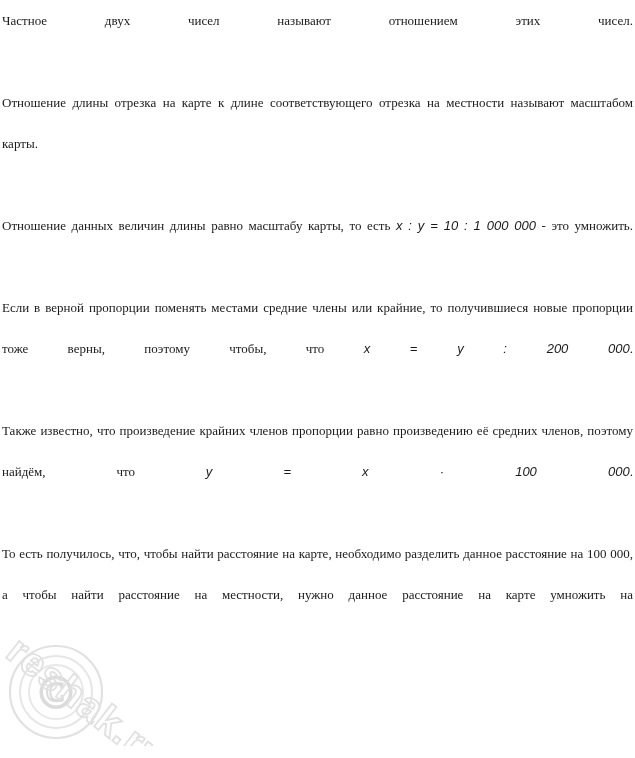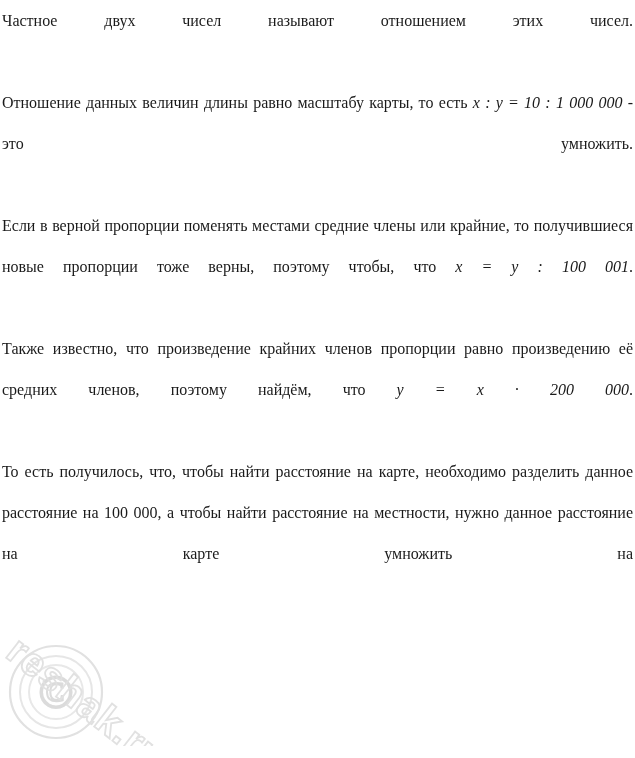--- a/index.html
+++ b/index.html
@@ -41,21 +41,21 @@
     position: relative;
     z-index: 1;
     padding: 0 2px 0 2px;
   }
 
   p.para {
     margin: 0;
     padding: 0;
     text-align: justify;
     text-justify: inter-word;
-    font-size: 16px;
+    font-size: 13px;
     line-height: 41px;
     letter-spacing: 0px;
     word-spacing: 0px;
     color: #1a1a1a;
   }
 
   
   p.para::after {
     content: "";
     display: inline-block;
@@ -64,21 +64,21 @@
 
   .mathvar {
     font-family: "Liberation Serif", "DejaVu Serif", serif;
     font-style: italic;
   }
   .mathnum {
     font-family: "Liberation Serif", "DejaVu Serif", serif;
     font-style: normal;
   }
   .mathexpr {
-    font-family: Liberation Serif, serif;
+    font-family: Liberation Sans, sans-serif;
     white-space: nowrap;
   }
 </style>
 </head>
 <body>
 
 <div id="page">
 
   <svg id="watermark" viewBox="0 0 210 150" xmlns="http://www.w3.org/2000/svg">
     <g>
@@ -89,32 +89,35 @@
     </g>
     <text x="10" y="60" transform="rotate(38 10 60)" font-family="Liberation Sans, sans-serif" font-size="40" font-weight="bold" letter-spacing="1" fill="none" stroke="#dcdcdc" stroke-width="1.8">reshak.ru</text>
   </svg>
 
   <div id="content">
 
     <p class="para">
       <span>Частное двух чисел называют отношением этих чисел.</span>
     </p>
 
+    <p class="para">
+      <span>Отношение длины отрезка на карте к длине соответствующего отрезка на местности называют масштабом карты.</span>
+    </p>
 
 
     <p class="para">
       <span>Отношение данных величин длины равно масштабу карты, то есть </span><span class="mathexpr mathvar">x : y = 10 : 1 000 000</span><span> - это умножить.</span>
     </p>
 
     <p class="para">
-      <span>Если в верной пропорции поменять местами средние члены или крайние, то получившиеся новые пропорции тоже верны, поэтому чтобы, что </span><span class="mathexpr mathvar">x = y : 100 001</span><span>.</span>
+      <span>Если в верной пропорции поменять местами средние члены или крайние, то получившиеся новые пропорции тоже верны, поэтому чтобы, что </span><span class="mathexpr mathvar">x = y : 200 000</span><span>.</span>
     </p>
 
     <p class="para">
-      <span>Также известно, что произведение крайних членов пропорции равно произведению её средних членов, поэтому найдём, что </span><span class="mathexpr mathvar">y =</span> <span class="mathexpr mathvar">x · 200 000</span><span>.</span>
+      <span>Также известно, что произведение крайних членов пропорции равно произведению её средних членов, поэтому найдём, что </span><span class="mathexpr mathvar">y =</span> <span class="mathexpr mathvar">x · 100 000</span><span>.</span>
     </p>
 
     <p class="para">
       <span>То есть получилось, что, чтобы найти расстояние на карте, необходимо разделить данное расстояние на </span><span class="mathnum">100 000</span><span>, а чтобы найти расстояние на местности, нужно данное расстояние на карте умножить на </span>
     </p>
 
   </div>
 </div>
 
 </body></html>

